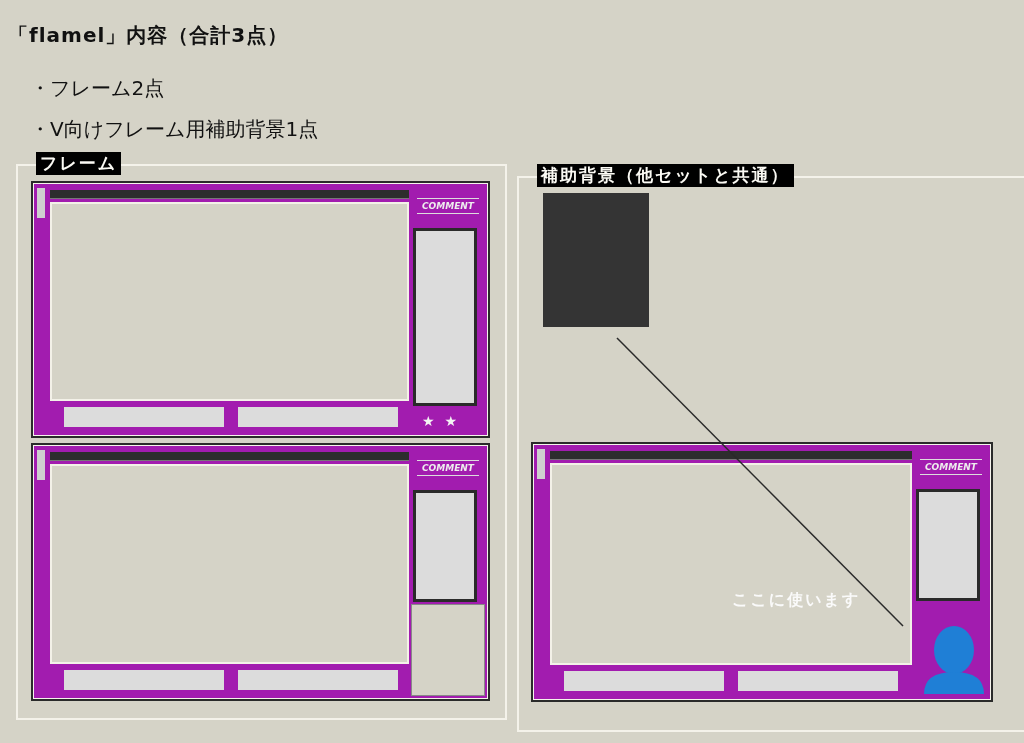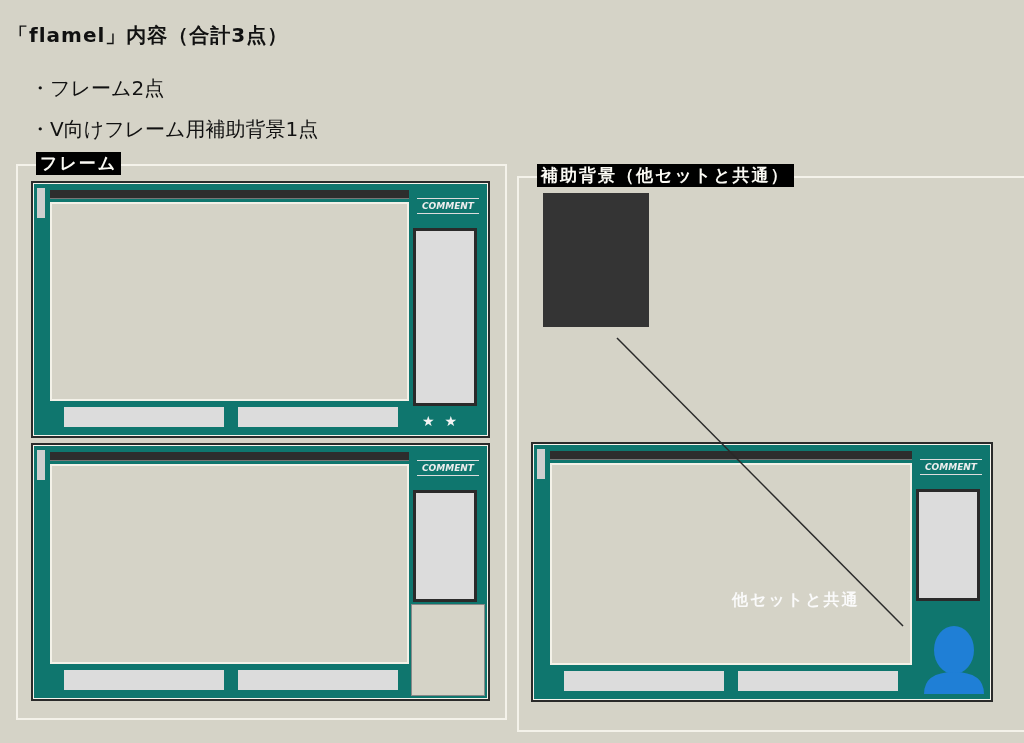--- a/index.html
+++ b/index.html
@@ -18,21 +18,21 @@
   }
   .section-label {
     position:absolute; top:-14px; left:18px; background:#000000; color:#fbfaf4;
     font-size:17px; font-weight:bold; padding:0 4px; letter-spacing:2px;
   }
   .sec-left { left:16px; top:164px; width:491px; height:556px; }
   .sec-right { left:517px; top:176px; width:553px; height:556px; }
 
   
   .frame {
-    position:absolute; background:#0f766e; border:1px solid #f6f4ec; box-sizing:border-box;
+    position:absolute; background:#a21caf; border:1px solid #f6f4ec; box-sizing:border-box;
     outline:2px solid #2a2a2a;
   }
   .frame .main {
     position:absolute; left:16px; top:18px; right:78px; bottom:34px;
     background:#d5d3c7; border:2px solid #f3f1e8; box-sizing:border-box;
   }
   .frame .topbar { position:absolute; left:16px; right:78px; top:6px; height:8px; background:#2d2d2d; border-bottom:1px solid #777; }
   .frame .lefttab { position:absolute; left:3px; top:4px; width:8px; height:30px; background:#cfcfcf; }
   .frame .comment {
     position:absolute; right:8px; top:14px; width:62px; height:14px; color:#eee;
@@ -106,13 +106,13 @@
 
 <svg class="avatar" width="64" height="70" style="left:922px; top:624px;" viewBox="0 0 64 70">
   <ellipse cx="32" cy="26" rx="20" ry="24" fill="#1f7fd6"></ellipse>
   <path d="M2 70 Q2 48 32 48 Q62 48 62 70 Z" fill="#1f7fd6"></path>
 </svg>
 
 <svg class="pointer-line" width="1024" height="743">
   <line x1="617" y1="338" x2="903" y2="626" stroke="#2a2a2a" stroke-width="1.5"></line>
 </svg>
 
-<div class="here-label">他セットと共通</div>
+<div class="here-label">ここに使います</div>
 
 </body></html>

